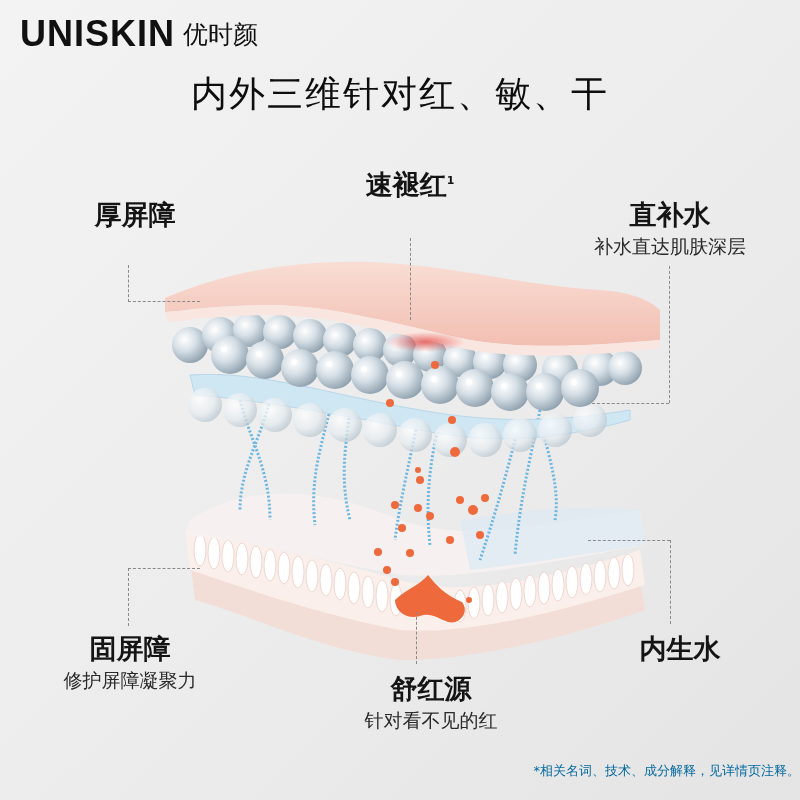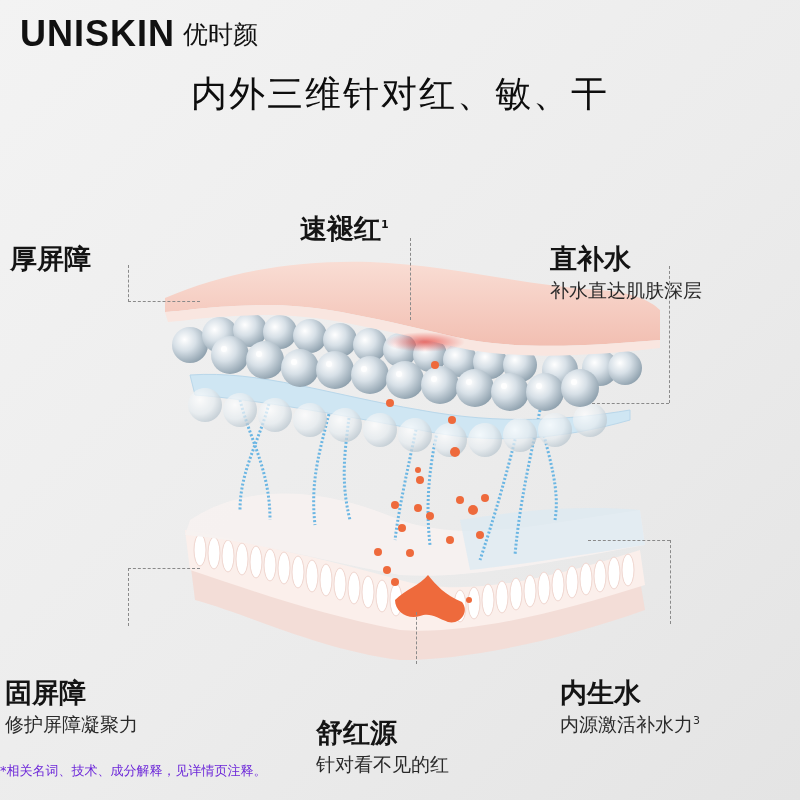--- a/index.html
+++ b/index.html
@@ -15,28 +15,28 @@
   }
   .brand-en {
     font-family: "Liberation Sans", "DejaVu Sans", sans-serif;
     font-weight: 700; font-size: 36px; letter-spacing: 1px; color: #111;
   }
   .brand-cn { font-size: 25px; color: #111; }
   .headline {
     position: absolute; left: 0; right: 0; top: 70px; text-align: center;
     font-size: 36px; letter-spacing: 2px; color: #0d0d0d; font-weight: 400;
   }
-  .callout { position: absolute; text-align: left; margin-top: 44px; }
+  .callout { position: absolute; text-align: center; }
   .callout .title { font-size: 27px; font-weight: 700; color: #141414; line-height: 34px; }
   .callout .desc { font-size: 19px; color: #2a2a2a; line-height: 28px; white-space: nowrap; }
   .callout sup { font-size: 11px; vertical-align: super; line-height: 0; }
 
   .footnote {
-    position: absolute; left: 0; right: 0; top: 762px; text-align: left;
-    font-size: 13px; color: #6d28d9;
+    position: absolute; left: 0; right: 0; top: 762px; text-align: right;
+    font-size: 13px; color: #0369a1;
   }
   .leader { position: absolute; border-color: #8a8a8a; border-style: dashed; border-width: 0; }
 
   svg.illus { position: absolute; left: 0; top: 0; }
 </style>
 </head>
 <body>
 
 <div class="brand">
   <span class="brand-en">UNISKIN</span>
@@ -247,16 +247,15 @@
   <div class="desc">修护屏障凝聚力</div>
 </div>
 
 <div class="callout" style="left:316px; top:672px; width:230px;">
   <div class="title">舒红源</div>
   <div class="desc">针对看不见的红</div>
 </div>
 
 <div class="callout" style="left:560px; top:632px; width:240px;">
   <div class="title">内生水</div>
-  <div class="desc"><span>内源激活补水力</span><sup>3</sup></div>
 </div>
 
 <div class="footnote">*相关名词、技术、成分解释，见详情页注释。</div>
 
 </body></html>

